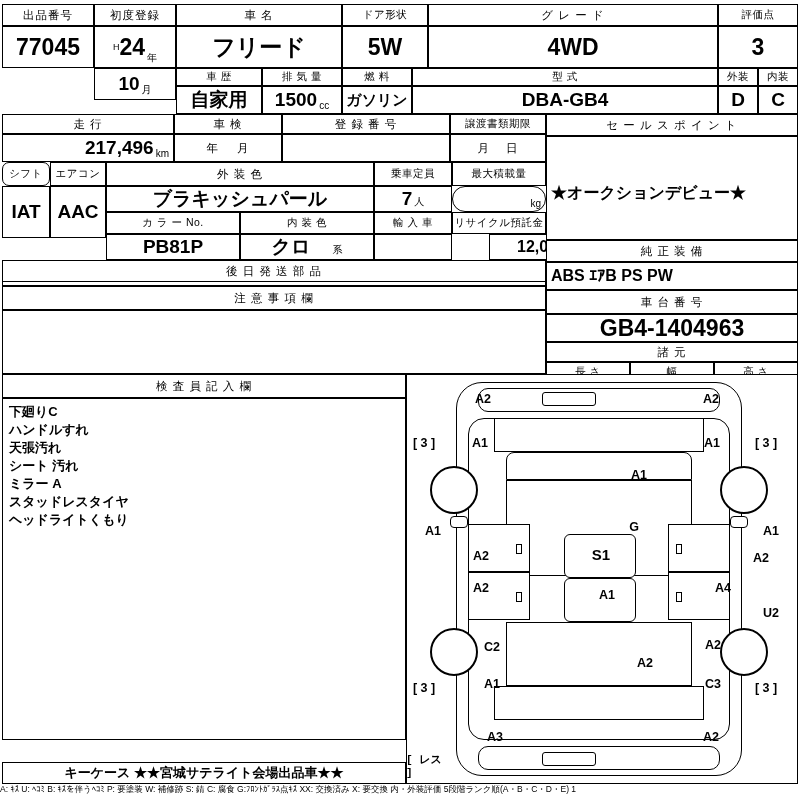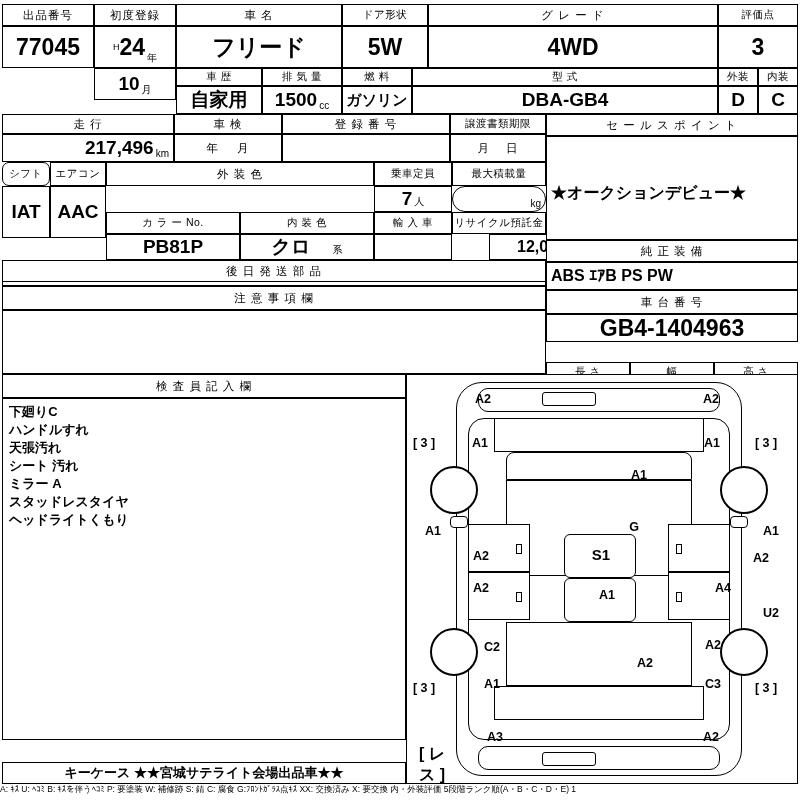--- a/index.html
+++ b/index.html
@@ -185,20 +185,23 @@
   <div class="c" style="left:2px;top:186px;width:48px;height:52px;">
     <span class="v18">IAT</span>
   </div>
   <div class="c" style="left:50px;top:186px;width:56px;height:52px;">
     <span class="v18">AAC</span>
   </div>
 
   <div class="c" style="left:106px;top:162px;width:268px;height:24px;">
     <span class="lbl">外 装 色</span>
   </div>
+  <div class="c" style="left:106px;top:186px;width:268px;height:26px;">
+    <span class="v18">ブラキッシュパール</span>
+  </div>
 
   <div class="c" style="left:374px;top:162px;width:78px;height:24px;">
     <span class="lbl-s">乗車定員</span>
   </div>
   <div class="c" style="left:374px;top:186px;width:78px;height:26px;">
     <span class="v18">7</span>
     <span class="unit">人</span>
   </div>
 
   <div class="c" style="left:452px;top:162px;width:94px;height:24px;">
@@ -259,20 +262,23 @@
     <span class="v16">ABS ｴｱB PS PW</span>
   </div>
 
   <div class="c" style="left:546px;top:290px;width:252px;height:24px;">
     <span class="lbl">車 台 番 号</span>
   </div>
   <div class="c" style="left:546px;top:314px;width:252px;height:28px;">
     <span class="v22">GB4-1404963</span>
   </div>
 
+  <div class="c" style="left:546px;top:342px;width:252px;height:20px;">
+    <span class="lbl">諸 元</span>
+  </div>
   <div class="c" style="left:546px;top:362px;width:84px;height:20px;">
     <span class="lbl-s">長 さ</span>
   </div>
   <div class="c" style="left:630px;top:362px;width:84px;height:20px;">
     <span class="lbl-s">幅</span>
   </div>
   <div class="c" style="left:714px;top:362px;width:84px;height:20px;">
     <span class="lbl-s">高 さ</span>
   </div>
 
@@ -362,17 +368,17 @@
   <div class="dg-mark" style="left:758px;top:605px;width:26px;height:16px;">U2</div>
   <div class="dg-mark" style="left:479px;top:639px;width:26px;height:16px;">C2</div>
   <div class="dg-mark" style="left:632px;top:655px;width:26px;height:16px;">A2</div>
   <div class="dg-mark" style="left:700px;top:637px;width:26px;height:16px;">A2</div>
   <div class="dg-mark" style="left:479px;top:676px;width:26px;height:16px;">A1</div>
   <div class="dg-mark" style="left:700px;top:676px;width:26px;height:16px;">C3</div>
   <div class="dg-mark" style="left:409px;top:680px;width:30px;height:16px;">[ 3 ]</div>
   <div class="dg-mark" style="left:751px;top:680px;width:30px;height:16px;">[ 3 ]</div>
   <div class="dg-mark" style="left:482px;top:729px;width:26px;height:16px;">A3</div>
   <div class="dg-mark" style="left:698px;top:729px;width:26px;height:16px;">A2</div>
-  <div class="dg-mark" style="left:419px;top:757px;width:40px;height:16px;font-size:16px;">[ レス ]</div>
+  <div class="dg-mark" style="left:406px;top:757px;width:40px;height:16px;font-size:11px;font-family:Liberation Mono, monospace;">[ レス ]</div>
 
   <div class="footer-legend">A: ｷｽ゙  U: ﾍｺﾐ  B: ｷｽ゙を伴うﾍｺﾐ  P: 要塗装  W: 補修跡  S: 錆  C: 腐食  G:ﾌﾛﾝﾄｶﾞﾗｽ点ｷｽ゙  XX: 交換済み  X: 要交換  内・外装評価  5段階ランク順(A・B・C・D・E) 1</div>
 
 </div>
 
 </body></html>

